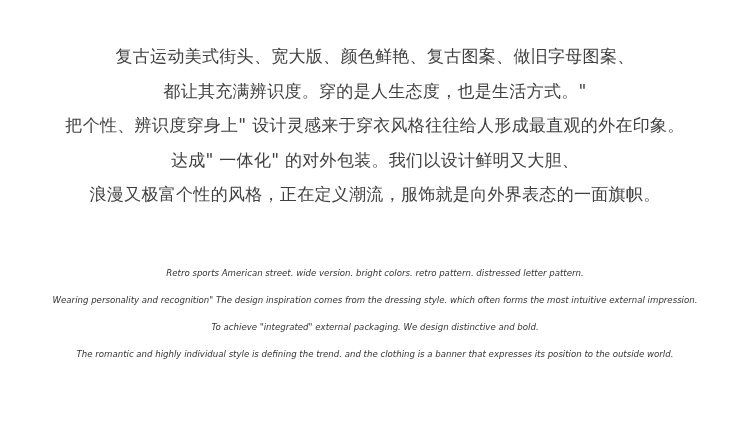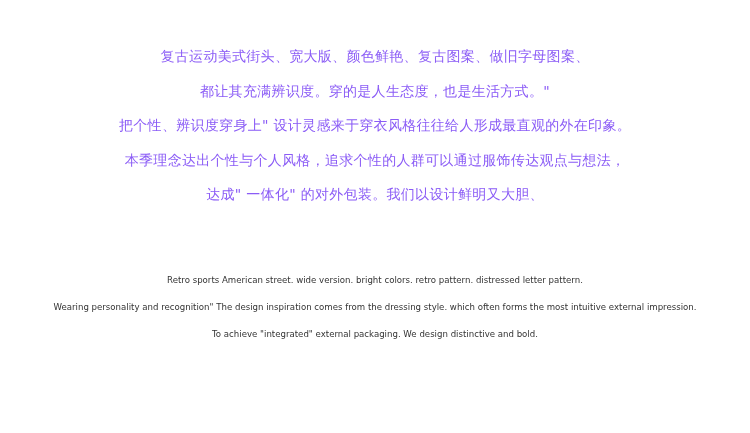--- a/index.html
+++ b/index.html
@@ -16,50 +16,52 @@
       color: #111111;
     }
     .zh-block {
       position: absolute;
       left: 0;
       top: 39px;
       width: 750px;
     }
     .zh-line {
       text-align: center;
-      font-size: 14px;
+      font-size: 17px;
       line-height: 34.5px;
       height: 34.5px;
       white-space: nowrap;
-      color: #8b5cf6;
+      color: #404040;
       letter-spacing: 0.3px;
     }
     .en-block {
       position: absolute;
       left: 0;
-      top: 267px;
+      top: 260px;
       width: 750px;
+      font-style: italic;
     }
     .en-line {
       text-align: center;
       font-size: 8.6px;
       line-height: 27px;
       height: 27px;
       white-space: nowrap;
       color: #333333;
     }
   </style>
 </head>
 <body>
 
 <div class="zh-block">
   <div class="zh-line">复古运动美式街头、宽大版、颜色鲜艳、复古图案、做旧字母图案、</div>
   <div class="zh-line">都让其充满辨识度。穿的是人生态度，也是生活方式。"</div>
   <div class="zh-line">把个性、辨识度穿身上" 设计灵感来于穿衣风格往往给人形成最直观的外在印象。</div>
-  <div class="zh-line">本季理念达出个性与个人风格，追求个性的人群可以通过服饰传达观点与想法，</div>
   <div class="zh-line">达成" 一体化" 的对外包装。我们以设计鲜明又大胆、</div>
+  <div class="zh-line">浪漫又极富个性的风格，正在定义潮流，服饰就是向外界表态的一面旗帜。</div>
 </div>
 
 <div class="en-block">
   <div class="en-line">Retro sports American street. wide version. bright colors. retro pattern. distressed letter pattern.</div>
   <div class="en-line">Wearing personality and recognition" The design inspiration comes from the dressing style. which often forms the most intuitive external impression.</div>
   <div class="en-line">To achieve "integrated" external packaging. We design distinctive and bold.</div>
+  <div class="en-line">The romantic and highly individual style is defining the trend. and the clothing is a banner that expresses its position to the outside world.</div>
 </div>
 
 </body></html>

